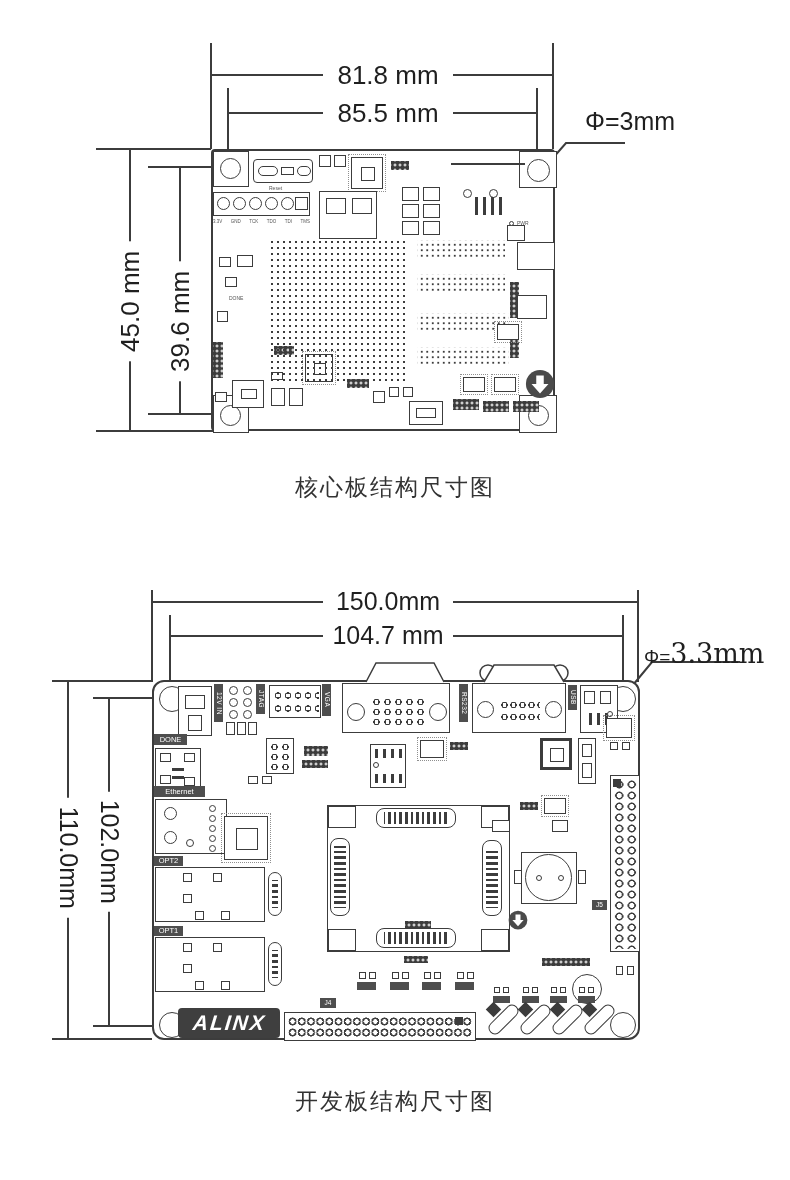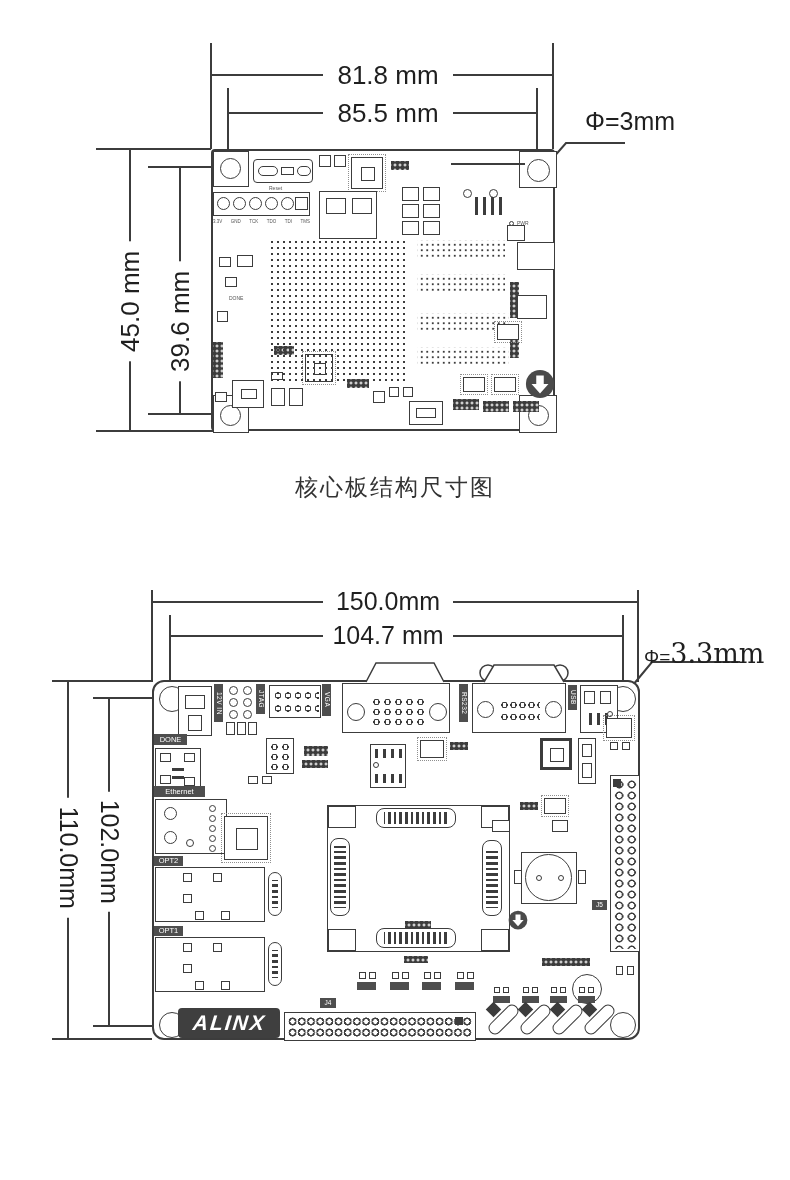--- a/index.html
+++ b/index.html
@@ -424,14 +424,15 @@
       </div>
     <div class="pbtn" style="left:396px;top:320px;">
         <div class="stem"></div>
         <div class="cap"></div>
       </div>
     <div class="pbtn" style="left:428px;top:320px;">
         <div class="stem"></div>
         <div class="cap"></div>
       </div>
   </div>
+  <div class="caption" style="top:1086px;">开发板结构尺寸图</div>
 
 </div>
 
 </body></html>

